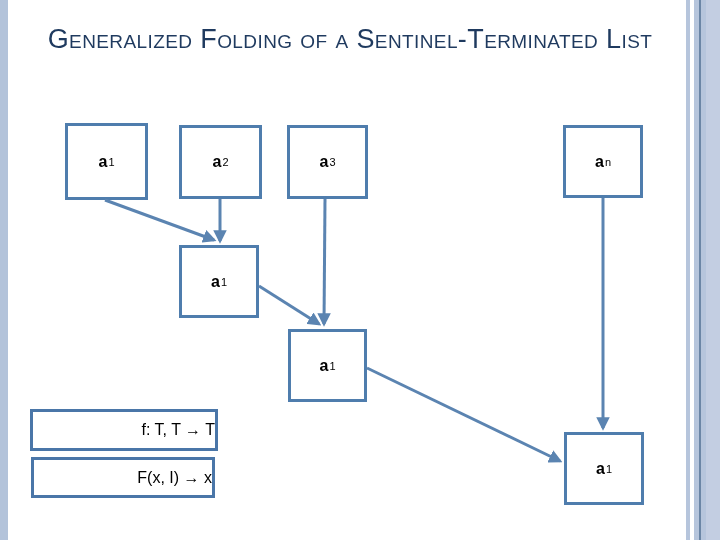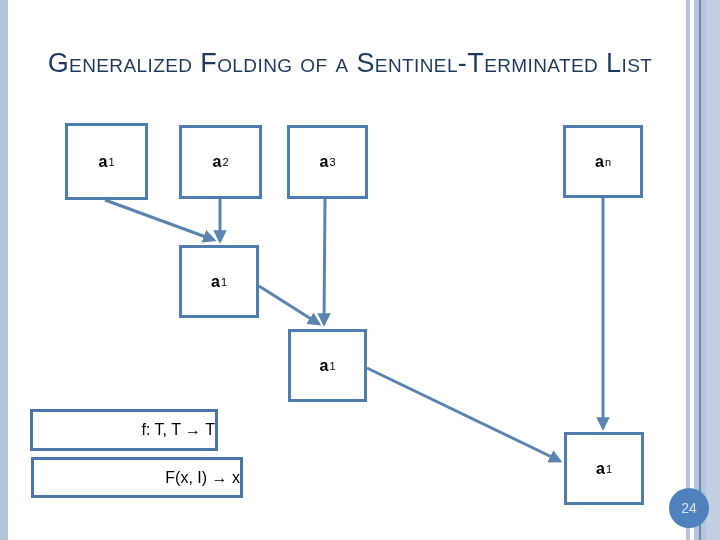--- a/index.html
+++ b/index.html
@@ -14,21 +14,20 @@
   .stripe.r2     { left:694px; width:5px;  background:#b6c5dc; }
   .stripe.rdark  { left:699px; width:2px;  background:#6b86a6; }
   .stripe.r3     { left:701px; width:5px;  background:#b6c5dc; }
   .stripe.r4     { left:706px; width:14px; background:#c3cee2; }
 
   .title {
     position:absolute; left:40px; top:24px; width:620px;
     text-align:center; color:#1f3a5f;
     font-variant:small-caps; font-size:27px; line-height:1.18;
     letter-spacing:0.4px;
-    margin-top:24px;
   }
 
   .node {
     position:absolute; background:#ffffff; border:3px solid #4f7dad;
     display:flex; align-items:center; justify-content:center;
     font-size:16px; color:#000; box-sizing:border-box;
   }
   .node .base { font-weight:bold; }
   .node sup  { font-weight:normal; font-size:11px; line-height:0; margin-left:1px; }
 
@@ -39,21 +38,21 @@
   .node.n-fold1  { left:179px; top:245px; width:80px; height:73px; }
   .node.n-fold2  { left:288px; top:329px; width:79px; height:73px; }
   .node.n-result { left:564px; top:432px; width:80px; height:73px; }
 
   .fnbox {
     position:absolute; background:#ffffff; border:3px solid #4a76a8;
     display:flex; align-items:center; justify-content:flex-end;
     font-size:16px; color:#000; box-sizing:border-box;
   }
   .fnbox.f1 { left:30px; top:409px; width:188px; height:42px; }
-  .fnbox.f2 { left:31px; top:457px; width:212px; height:41px; }
+  .fnbox.f2 { left:31px; top:457px; width:184px; height:41px; }
 
   .arrows { position:absolute; left:0; top:0; width:720px; height:540px; pointer-events:none; }
 
   .page-badge {
     position:absolute; left:669px; top:488px; width:40px; height:40px;
     border-radius:50%; background:#4f81bd; color:#dbe5f1;
     display:flex; align-items:center; justify-content:center; font-size:14px;
     z-index:5;
   }
 </style>
@@ -114,17 +113,14 @@
       </marker>
     </defs>
     <line x1="105" y1="200" x2="214" y2="240" stroke="#5b84b1" stroke-width="3" marker-end="url(#ah)"></line>
     <line x1="220" y1="199" x2="220" y2="241" stroke="#5b84b1" stroke-width="3" marker-end="url(#ah)"></line>
     <line x1="325" y1="199" x2="324" y2="324" stroke="#5b84b1" stroke-width="3" marker-end="url(#ah)"></line>
     <line x1="259" y1="286" x2="319" y2="324" stroke="#5b84b1" stroke-width="3" marker-end="url(#ah)"></line>
     <line x1="603" y1="198" x2="603" y2="428" stroke="#5b84b1" stroke-width="3" marker-end="url(#ah)"></line>
     <line x1="367" y1="368" x2="560" y2="461" stroke="#5b84b1" stroke-width="3" marker-end="url(#ah)"></line>
   </svg>
 
-  <div class="page-badge">
-    <span>24</span>
-  </div>
 
 </div>
 
 </body></html>

